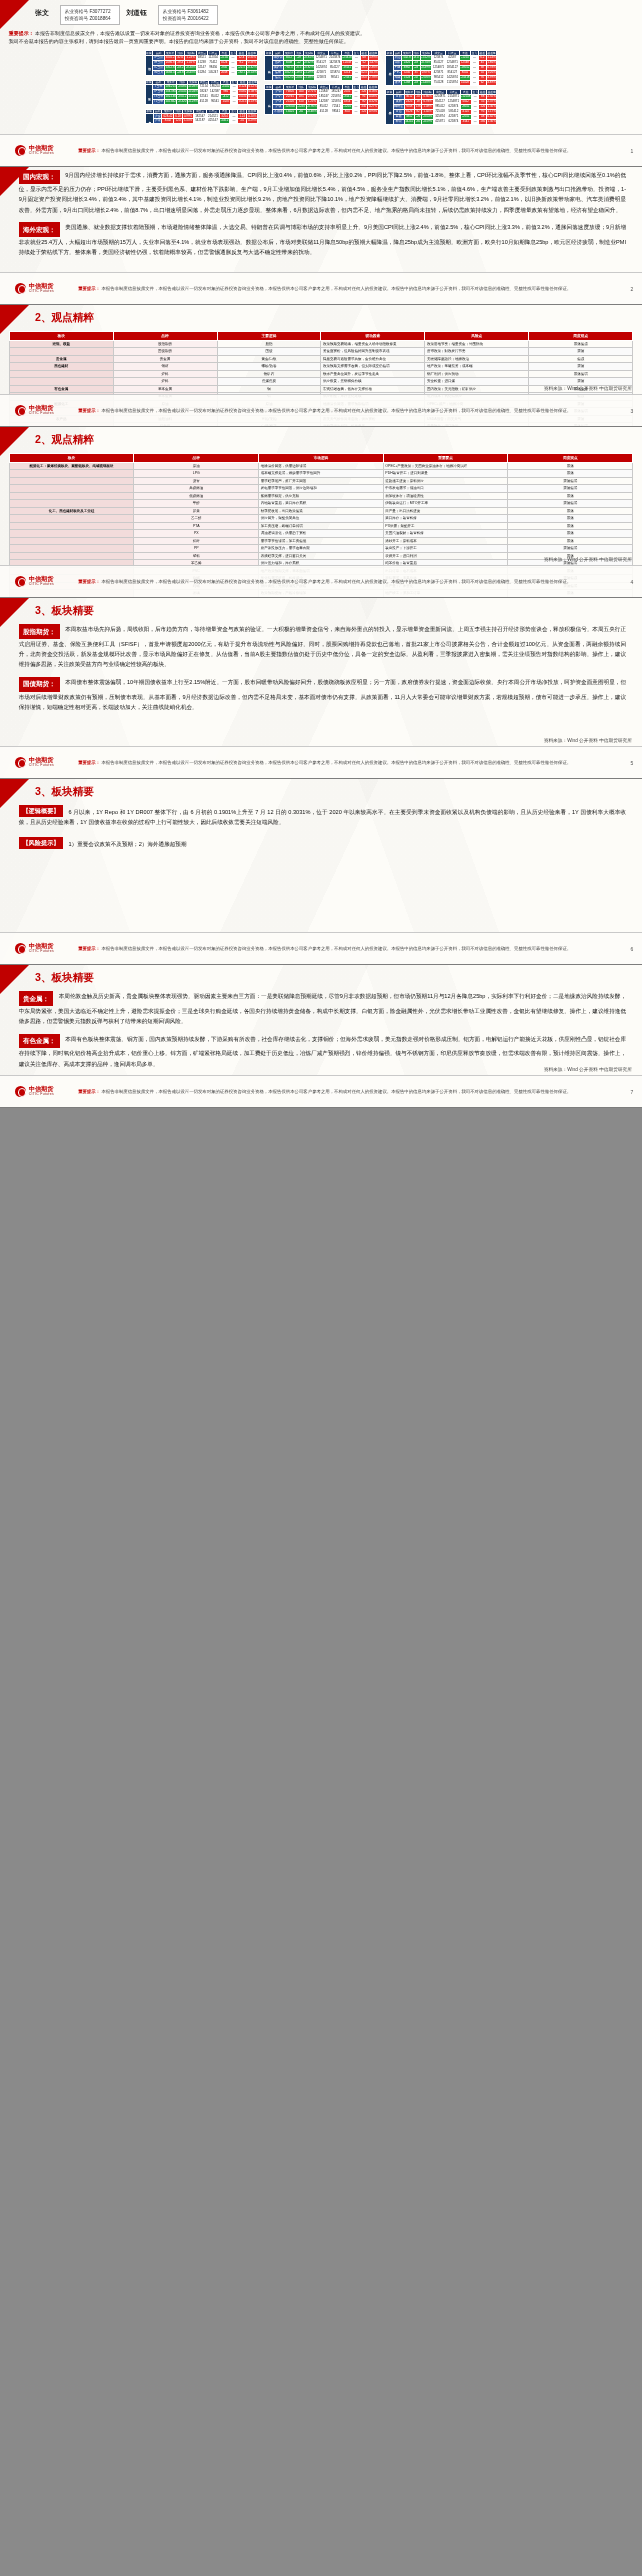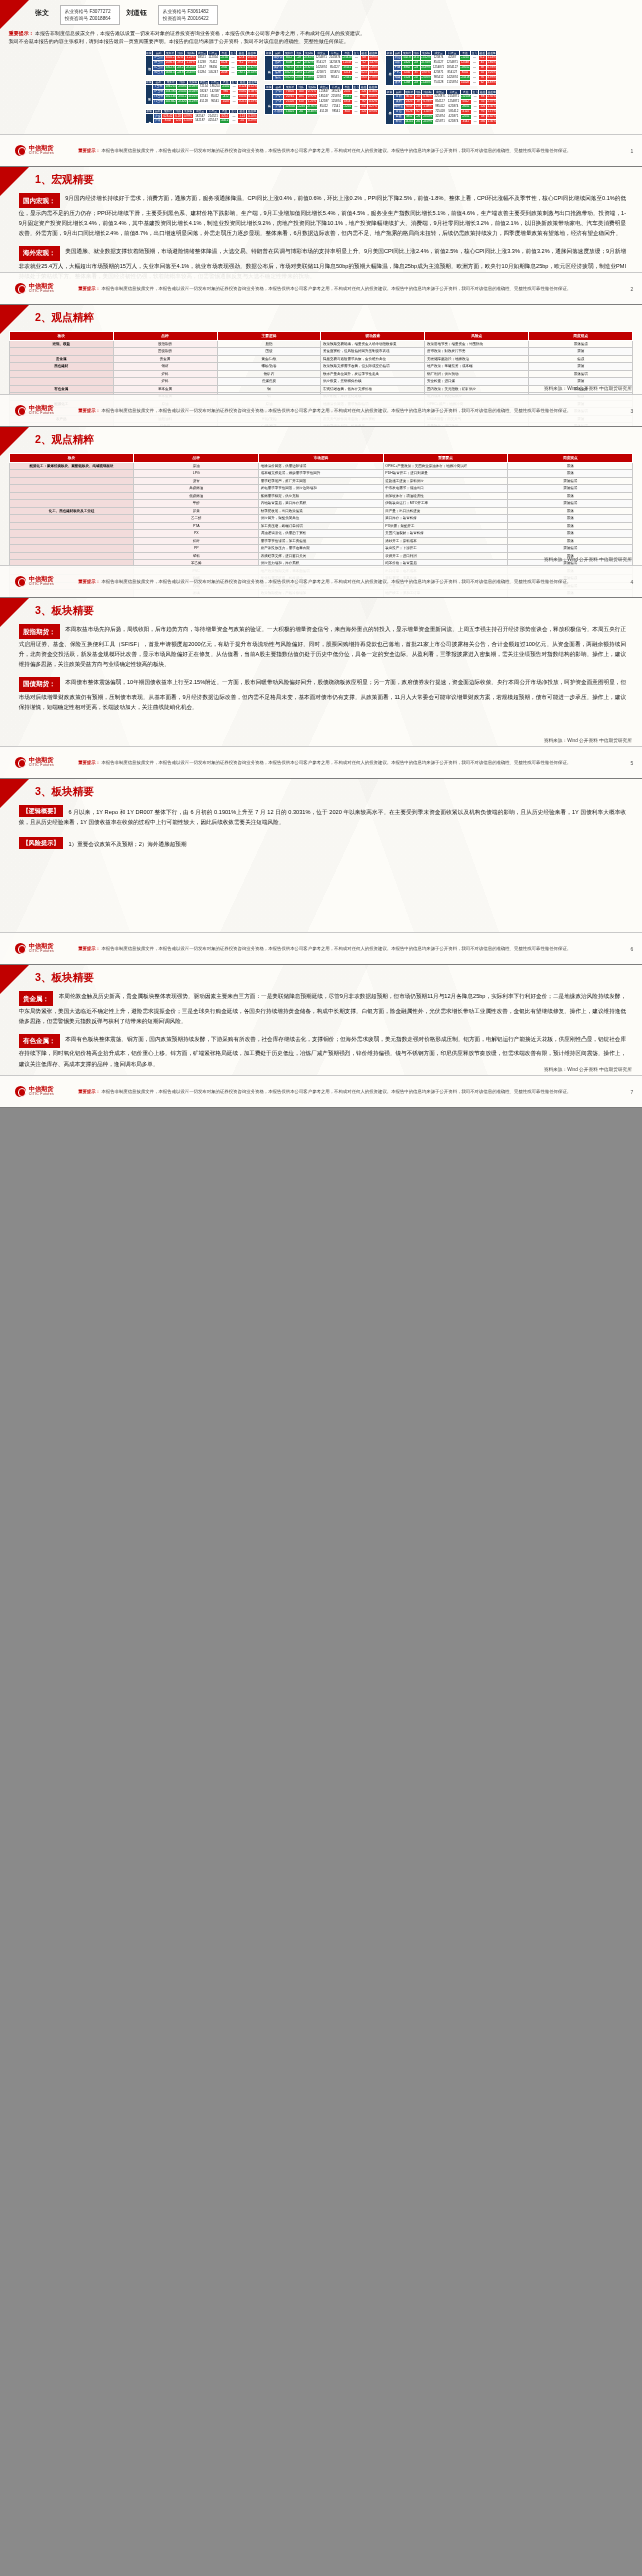--- a/index.html
+++ b/index.html
@@ -828,21 +828,20 @@
       <div class="disclaimer">
         <span class="tag">重要提示：</span>
         <span>本报告非制度信息披露文件，本报告难以设置一切发布对象的证券投资咨询业务资格，本报告仅供本公司客户参考之用，不构成对任何人的投资建议。本报告中的信息均来源于公开资料，我司不对该信息的准确性、完整性或可靠性做任何保证。</span>
       </div>
       <div class="pageno">1</div>
     </div>
   </section>
 
   <section class="slide" style="height:138px">
     <div class="corner-flag"></div>
-    <div class="sec-title">1、宏观精要</div>
 
     <div class="para">
       <span class="bullet-head">国内宏观：</span>
       <span>9月国内经济增长持续好于需求，消费方面，通胀方面，服务项通胀降温。CPI同比上涨0.4%，前值0.6%，环比上涨0.2%，PPI同比下降2.5%，前值-1.8%。整体上看，CPI环比涨幅不及季节性，核心CPI同比继续回落至0.1%的低位，显示内需不足的压力仍存；PPI环比继续下滑，主要受到黑色系、建材价格下跌影响。生产端，9月工业增加值同比增长5.4%，前值4.5%，服务业生产指数同比增长5.1%，前值4.6%，生产端改善主要受到政策刺激与出口抢跑带动。投资端，1-9月固定资产投资同比增长3.4%，前值3.4%，其中基建投资同比增长4.1%，制造业投资同比增长9.2%，房地产投资同比下降10.1%，地产投资降幅继续扩大。消费端，9月社零同比增长3.2%，前值2.1%，以旧换新政策带动家电、汽车类消费明显改善。外需方面，9月出口同比增长2.4%，前值8.7%，出口增速明显回落，外需走弱压力逐步显现。整体来看，6月数据边际改善，但内需不足、地产拖累的格局尚未扭转，后续仍需政策持续发力，四季度增量政策有望落地，经济有望企稳回升。</span>
     </div>
 
     <div class="para">
       <span class="bullet-head">海外宏观：</span>
       <span>美国通胀、就业数据支撑软着陆预期，市场避险情绪整体降温，大选交易、特朗普在民调与博彩市场的支持率明显上升。9月美国CPI同比上涨2.4%，前值2.5%，核心CPI同比上涨3.3%，前值3.2%，通胀回落速度放缓；9月新增非农就业25.4万人，大幅超出市场预期的15万人，失业率回落至4.1%，就业市场表现强劲。数据公布后，市场对美联储11月降息50bp的预期大幅降温，降息25bp成为主流预期。欧洲方面，欧央行10月如期降息25bp，欧元区经济疲弱，制造业PMI持续处于荣枯线下方。整体来看，美国经济韧性仍强，软着陆概率较高，但需警惕通胀反复与大选不确定性带来的扰动。</span>
     </div>

